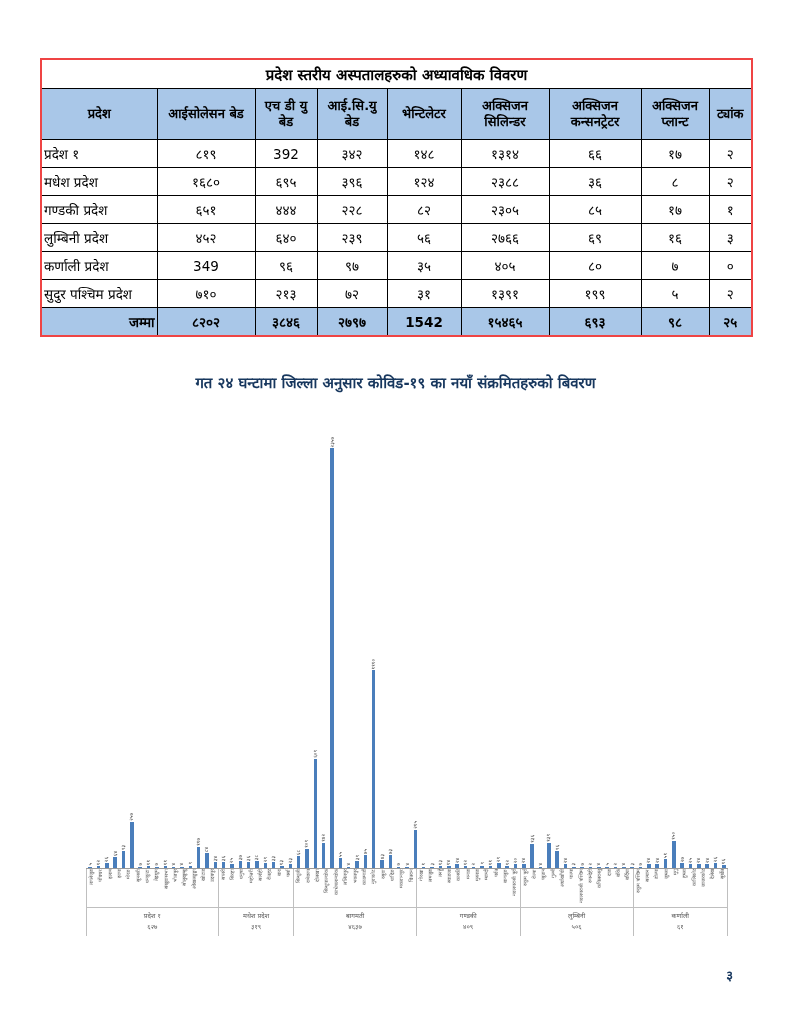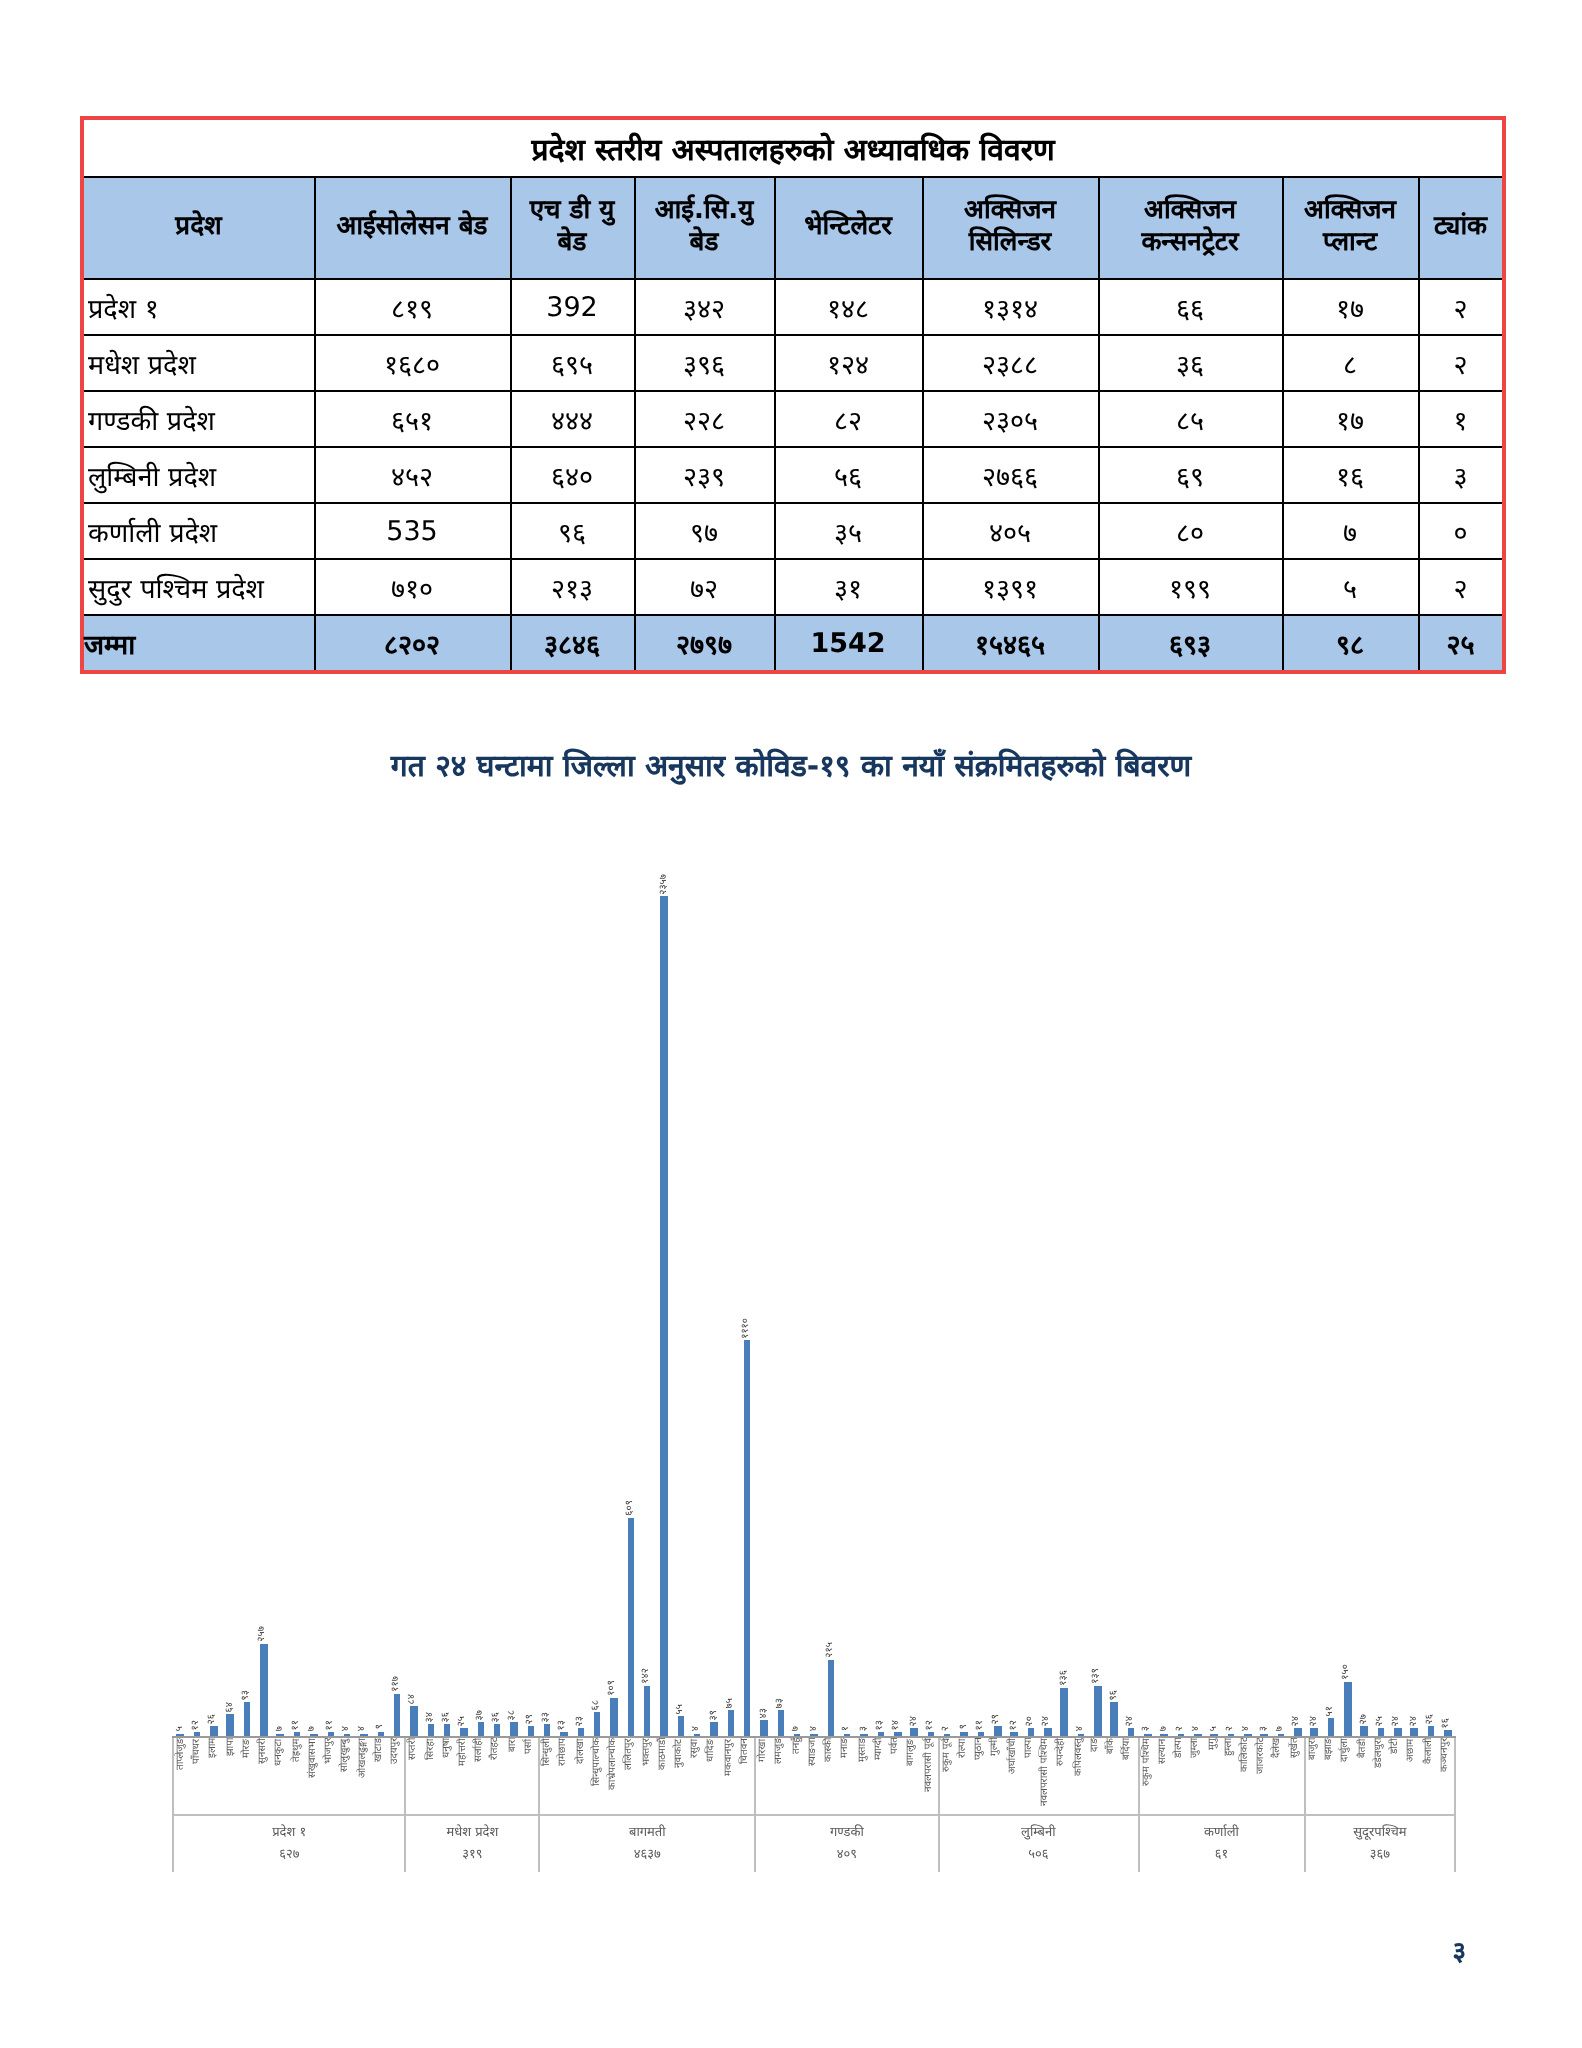--- a/index.html
+++ b/index.html
@@ -116,42 +116,42 @@
           <td class="num">६४०</td>
           <td class="num">२३९</td>
           <td class="num">५६</td>
           <td class="num">२७६६</td>
           <td class="num">६९</td>
           <td class="num">१६</td>
           <td class="num">३</td>
         </tr>
         <tr>
           <td class="prov">कर्णाली प्रदेश</td>
-          <td class="num">535</td>
+          <td class="num">349</td>
           <td class="num">९६</td>
           <td class="num">९७</td>
           <td class="num">३५</td>
           <td class="num">४०५</td>
           <td class="num">८०</td>
           <td class="num">७</td>
           <td class="num">०</td>
         </tr>
         <tr>
           <td class="prov">सुदुर पश्चिम प्रदेश</td>
           <td class="num">७१०</td>
           <td class="num">२१३</td>
           <td class="num">७२</td>
           <td class="num">३१</td>
           <td class="num">१३९१</td>
           <td class="num">१९९</td>
           <td class="num">५</td>
           <td class="num">२</td>
         </tr>
         <tr class="totalrow">
-          <td class="prov" style="text-align: left; padding-left: 0px; margin-top: 20px;">जम्मा</td>
+          <td class="prov" style="text-align: right; padding-left: 0px; margin-top: 20px;">जम्मा</td>
           <td class="num">८२०२</td>
           <td class="num">३८४६</td>
           <td class="num">२७९७</td>
           <td class="num">1542</td>
           <td class="num">१५४६५</td>
           <td class="num">६९३</td>
           <td class="num">९८</td>
           <td class="num">२५</td>
         </tr>
       </tbody>
@@ -583,31 +583,16 @@
           <span class="dname">मुगु</span>
           <span class="dname">हुम्ला</span>
           <span class="dname">कालिकोट</span>
           <span class="dname">जाजरकोट</span>
           <span class="dname">दैलेख</span>
           <span class="dname">सुर्खेत</span>
         </div>
         <div class="gname">कर्णाली</div>
         <div class="gtotal">६१</div>
       </div>
-      <div class="gcell" style="flex-grow: 9; flex-basis: 0px;">
-        <div class="names">
-          <span class="dname">बाजुरा</span>
-          <span class="dname">बझाङ</span>
-          <span class="dname">दार्चुला</span>
-          <span class="dname">बैतडी</span>
-          <span class="dname">डडेलधुरा</span>
-          <span class="dname">डोटी</span>
-          <span class="dname">अछाम</span>
-          <span class="dname">कैलाली</span>
-          <span class="dname">कञ्चनपुर</span>
-        </div>
-        <div class="gname">सुदूरपश्चिम</div>
-        <div class="gtotal">३६७</div>
-      </div>
     </div>
 </div>
 
 <div class="page-num">३</div>
 
 </body></html>

